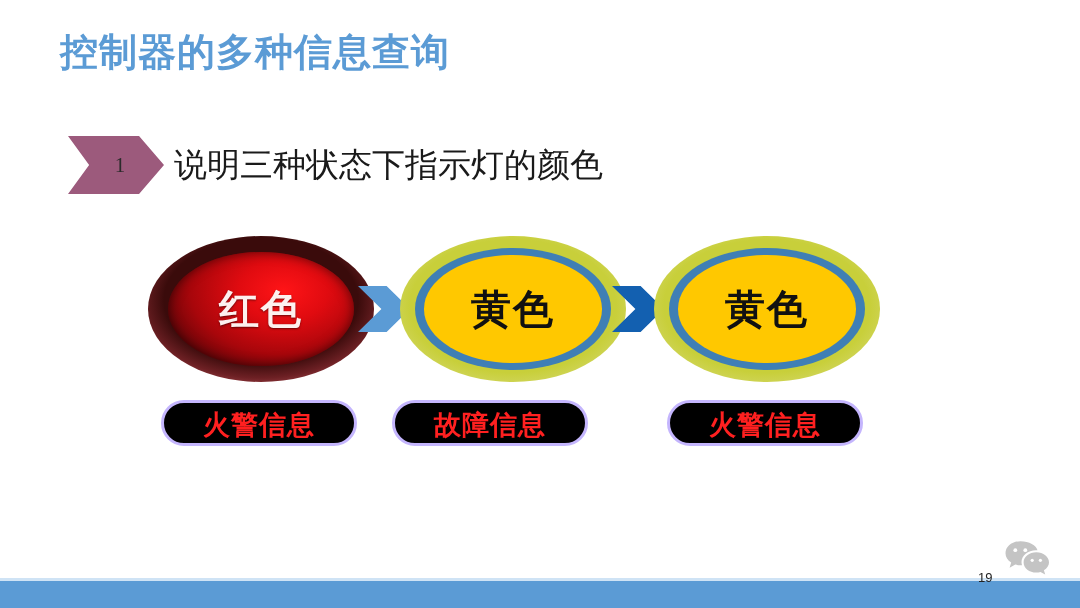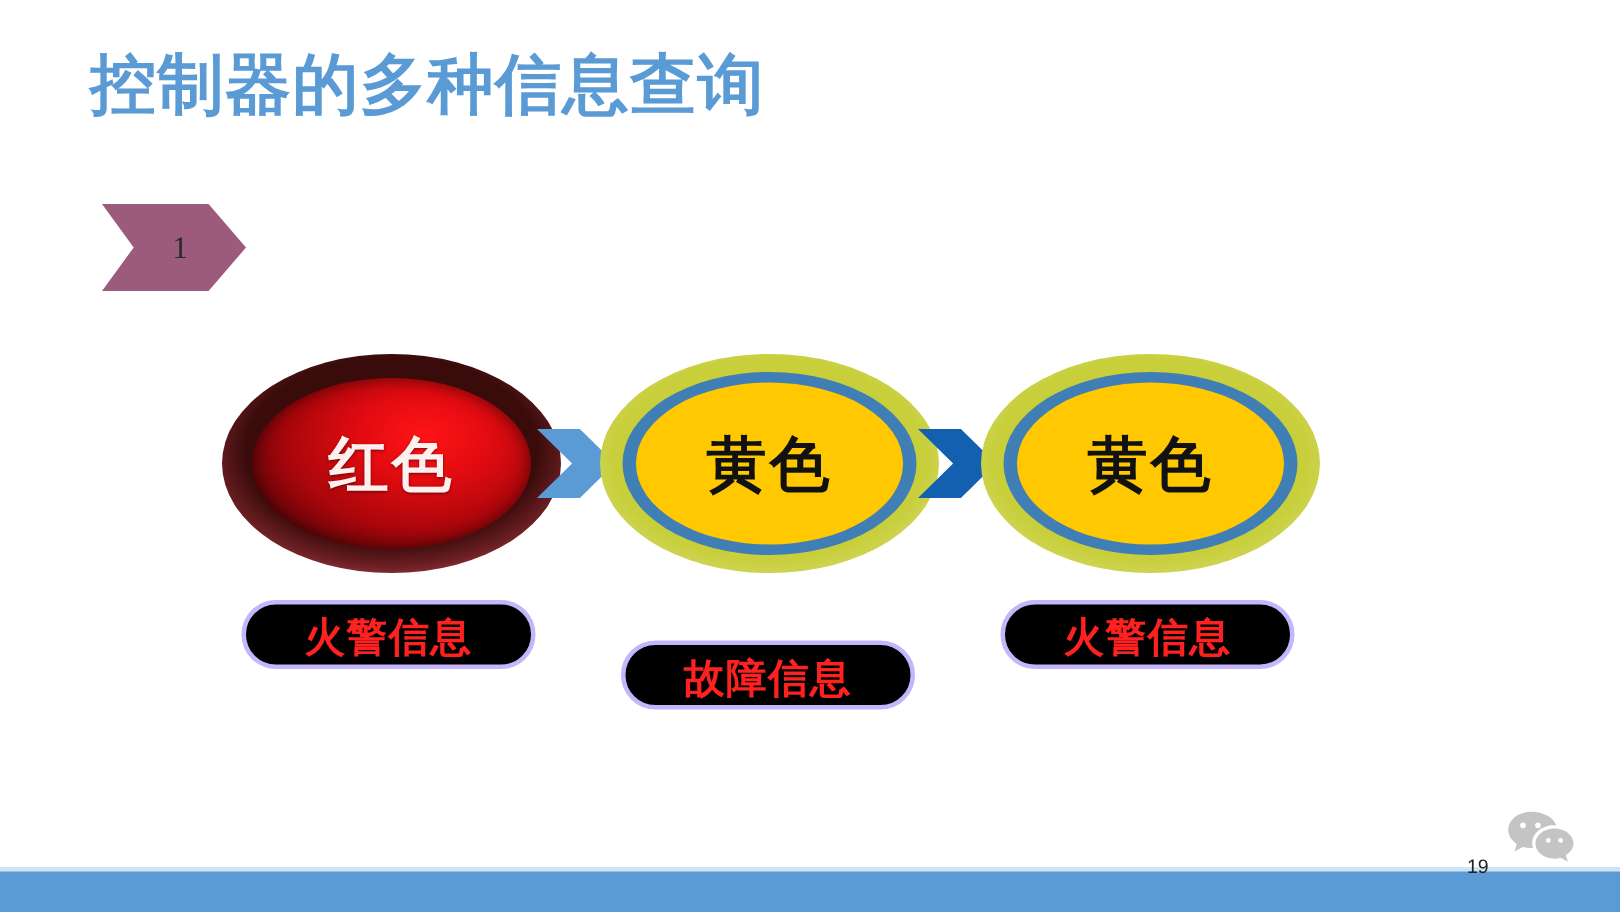--- a/index.html
+++ b/index.html
@@ -16,21 +16,21 @@
     height: 608px;
     background: #ffffff;
     overflow: hidden;
   }
 
   
   #slide-title {
     position: absolute;
     left: 60px;
     top: 27px;
-    font-size: 44px;
+    font-size: 38px;
     font-weight: bold;
     color: #5B9BD5;
     letter-spacing: 1px;
     white-space: nowrap;
   }
 
   
   #step-row {
     position: absolute;
     left: 68px;
@@ -180,21 +180,21 @@
     box-sizing: border-box;
   }
   .caption-text {
     font-size: 27px;
     font-weight: bold;
     color: #FF2020;
     letter-spacing: 1px;
     white-space: nowrap;
   }
   #caption-1 { left: 161px; }
-  #caption-2 { left: 414px; margin-top: 27px; }
+  #caption-2 { left: 392px; }
   #caption-3 { left: 667px; }
 
   
   #watermark {
     position: absolute;
     right: 22px;
     top: 540px;
     display: flex;
     align-items: center;
     z-index: 5;
@@ -240,20 +240,21 @@
 <body>
 
 <div id="slide">
 
   <div id="slide-title">控制器的多种信息查询</div>
 
   <div id="step-row">
     <div id="step-chevron">
       <span id="step-number">1</span>
     </div>
+    <div id="step-text">说明三种状态下指示灯的颜色</div>
   </div>
 
   <div id="diagram">
 
     <div class="light" id="light-red">
       <div class="inner"></div>
       <div class="light-label">红色</div>
     </div>
 
     <div class="flow-arrow" id="flow-arrow-1"></div>

